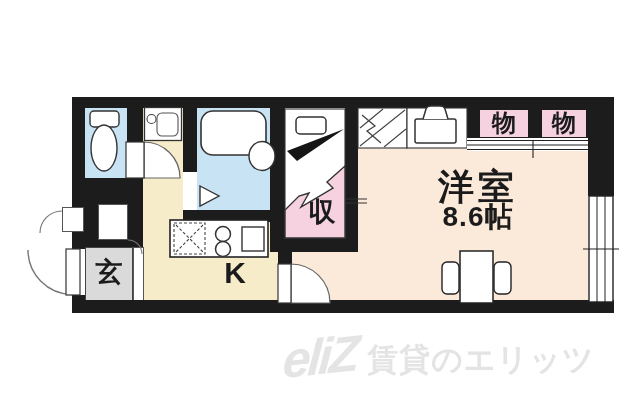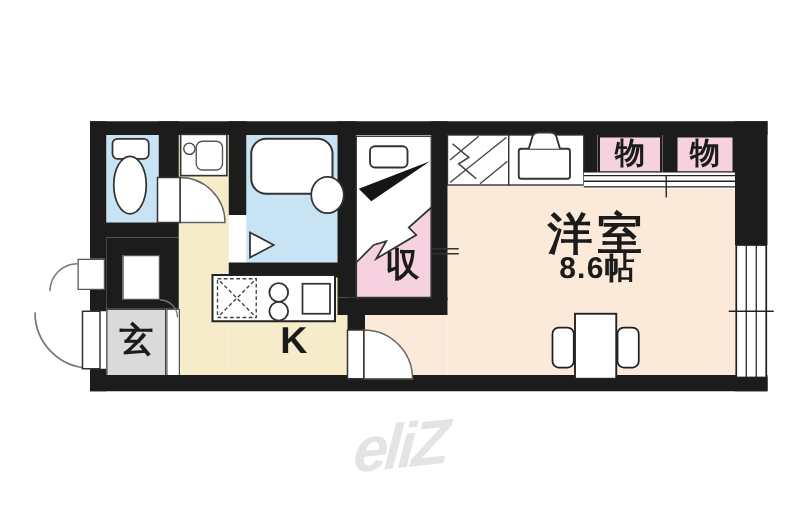--- a/index.html
+++ b/index.html
@@ -161,22 +161,23 @@
   </g>
 
   <g>
     <rect x="442" y="262" width="17" height="32" rx="5" fill="#fff" stroke="#222" stroke-width="1.4"></rect>
     <rect x="494" y="262" width="17" height="32" rx="5" fill="#fff" stroke="#222" stroke-width="1.4"></rect>
     <rect x="460" y="251" width="33" height="52" fill="#fff" stroke="#222" stroke-width="1.5"></rect>
   </g>
 </svg>
 
 <div class="lbl z6" style="left:400px;top:168px;width:156px;font-size:36px;letter-spacing:4px">洋室</div>
-<div class="lbl z6" style="left:400px;top:202px;width:156px;font-size:24px;letter-spacing:1px">8.6帖</div>
+<div class="lbl z6" style="left:400px;top:202px;width:156px;font-size:28px;letter-spacing:1px">8.6帖</div>
 <div class="lbl z6" style="left:210px;top:257px;width:50px;font-size:30px">K</div>
 <div class="lbl z6" style="left:87px;top:258px;width:44px;font-size:27px">玄</div>
 <div class="lbl z6" style="left:300px;top:198px;width:44px;font-size:27px">収</div>
 <div class="lbl z6" style="left:478px;top:110px;width:52px;font-size:24px">物</div>
 <div class="lbl z6" style="left:540px;top:110px;width:48px;font-size:24px">物</div>
 
 <div class="wm">
   <span class="wm-logo">eliZ</span>
+  <span class="wm-text">賃貸のエリッツ</span>
 </div>
 
 </body></html>

